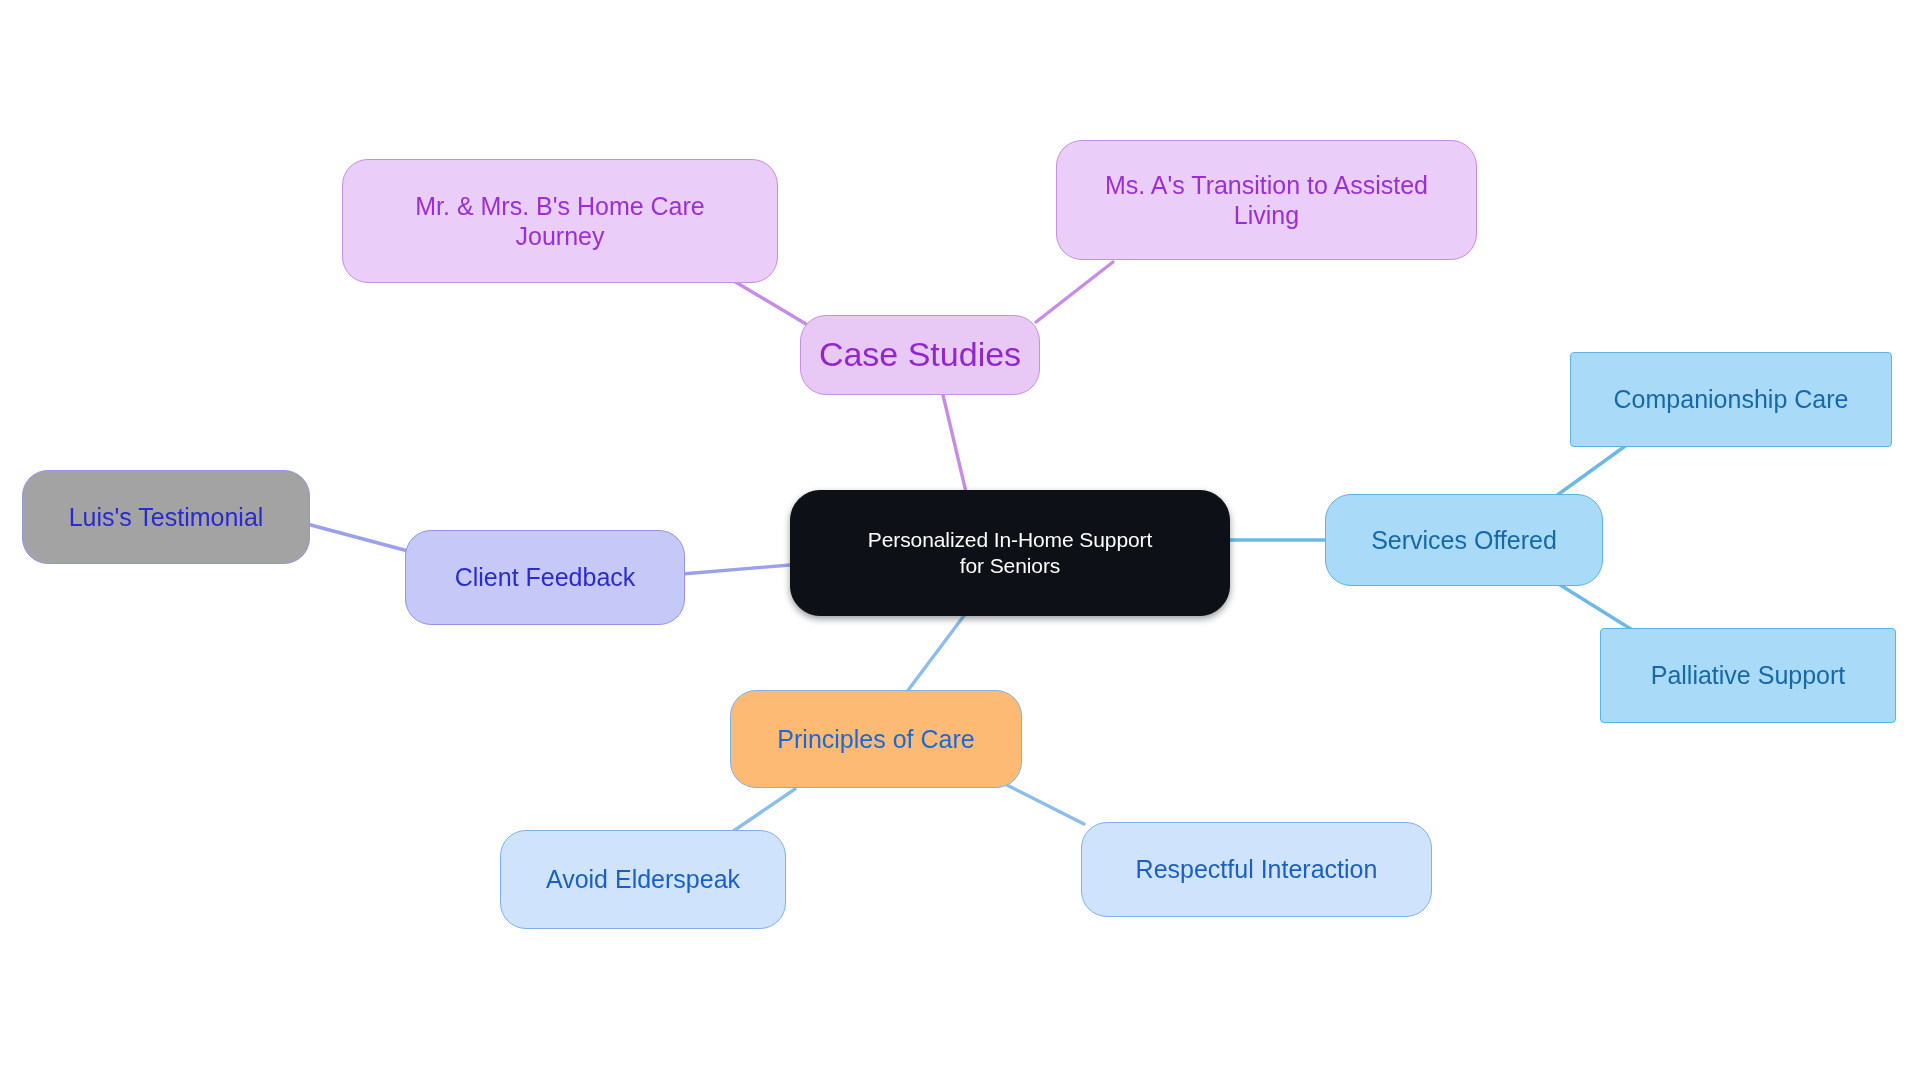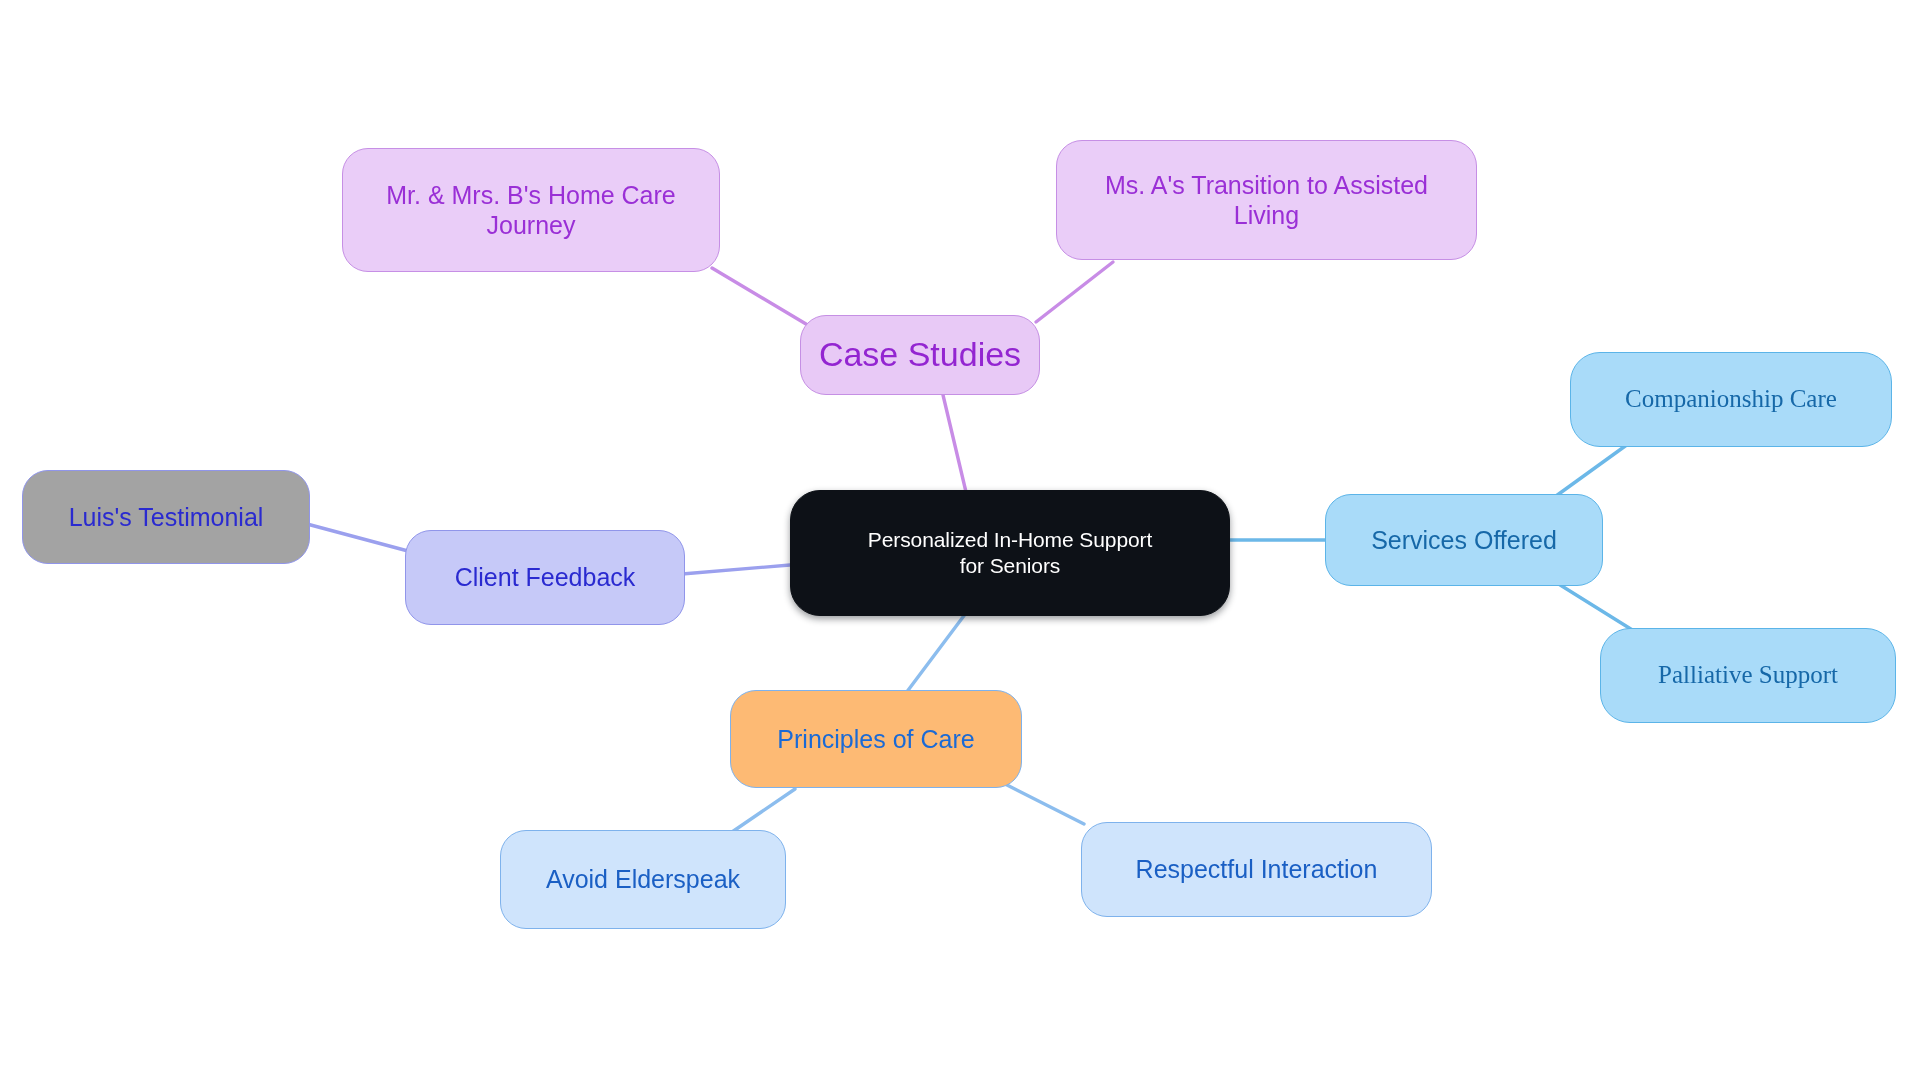--- a/index.html
+++ b/index.html
@@ -72,23 +72,22 @@
     background: #a9dbf9;
     border-color: #5bb4e8;
     color: #1668a8;
     border-radius: 26px;
     font-size: 25px;
   }
   .node-sky-leaf {
     background: #a9dbf9;
     border-color: #5bb4e8;
     color: #1668a8;
-    border-radius: 30px;
+    border-radius: 4px;
     font-size: 25px;
-    font-family: Liberation Serif, serif;
   }
 
   
   .node-pale-branch {
     background: #fdba74;
     border-color: #7eb2ec;
     color: #1a6ad6;
     border-radius: 26px;
     font-size: 25px;
   }
@@ -144,21 +143,21 @@
     <path d="M 790 565 L 682 574" fill="none" stroke="#9ba0ee" stroke-width="3.4" stroke-linecap="round"></path>
 
     <path d="M 408 551 L 307 524" fill="none" stroke="#9ba0ee" stroke-width="3.4" stroke-linecap="round"></path>
   </svg>
 
   <div class="node node-root" style="left:790px; top:490px; width:440px; height:126px;">Personalized In-Home Support
 for Seniors</div>
 
   <div class="node node-violet-branch" style="left:800px; top:315px; width:240px; height:80px;">Case Studies</div>
 
-  <div class="node node-violet-leaf" style="left:342px; top:148px; width:378px; height:124px;">Mr. &amp; Mrs. B's Home Care
+  <div class="node node-violet-leaf" style="left:342px; top:159px; width:436px; height:124px;">Mr. &amp; Mrs. B's Home Care
 Journey</div>
 
   <div class="node node-violet-leaf" style="left:1056px; top:140px; width:421px; height:120px;">Ms. A's Transition to Assisted
 Living</div>
 
   <div class="node node-sky-branch" style="left:1325px; top:494px; width:278px; height:92px;">Services Offered</div>
 
   <div class="node node-sky-leaf" style="left:1570px; top:352px; width:322px; height:95px;">Companionship Care</div>
 
   <div class="node node-sky-leaf" style="left:1600px; top:628px; width:296px; height:95px;">Palliative Support</div>

